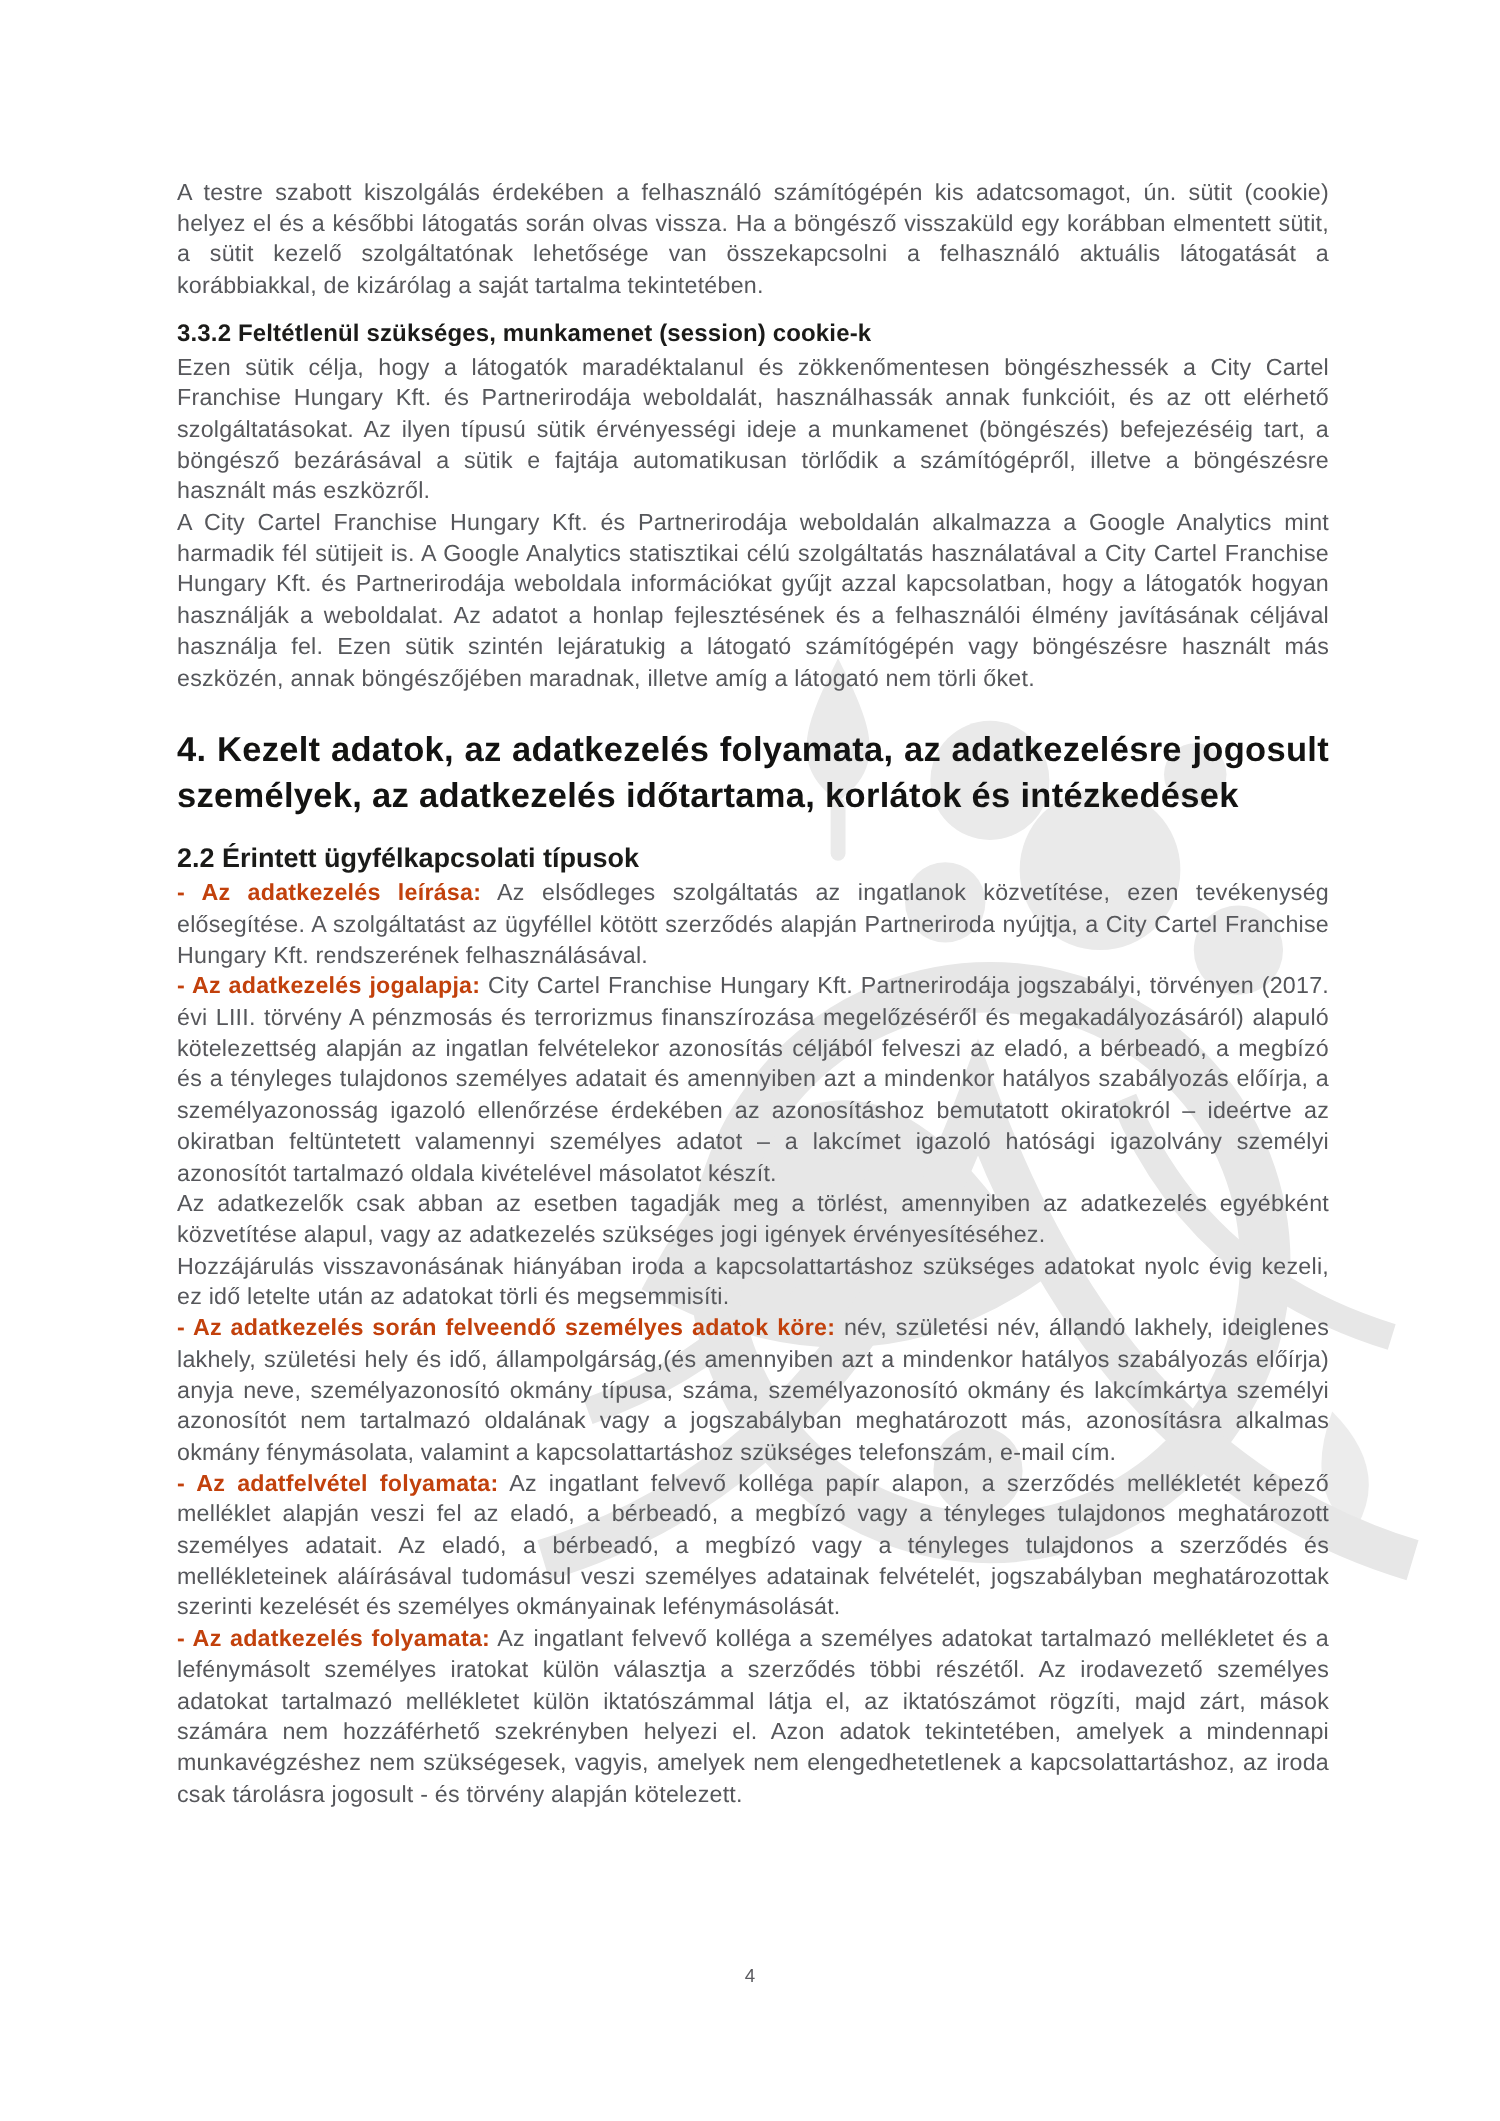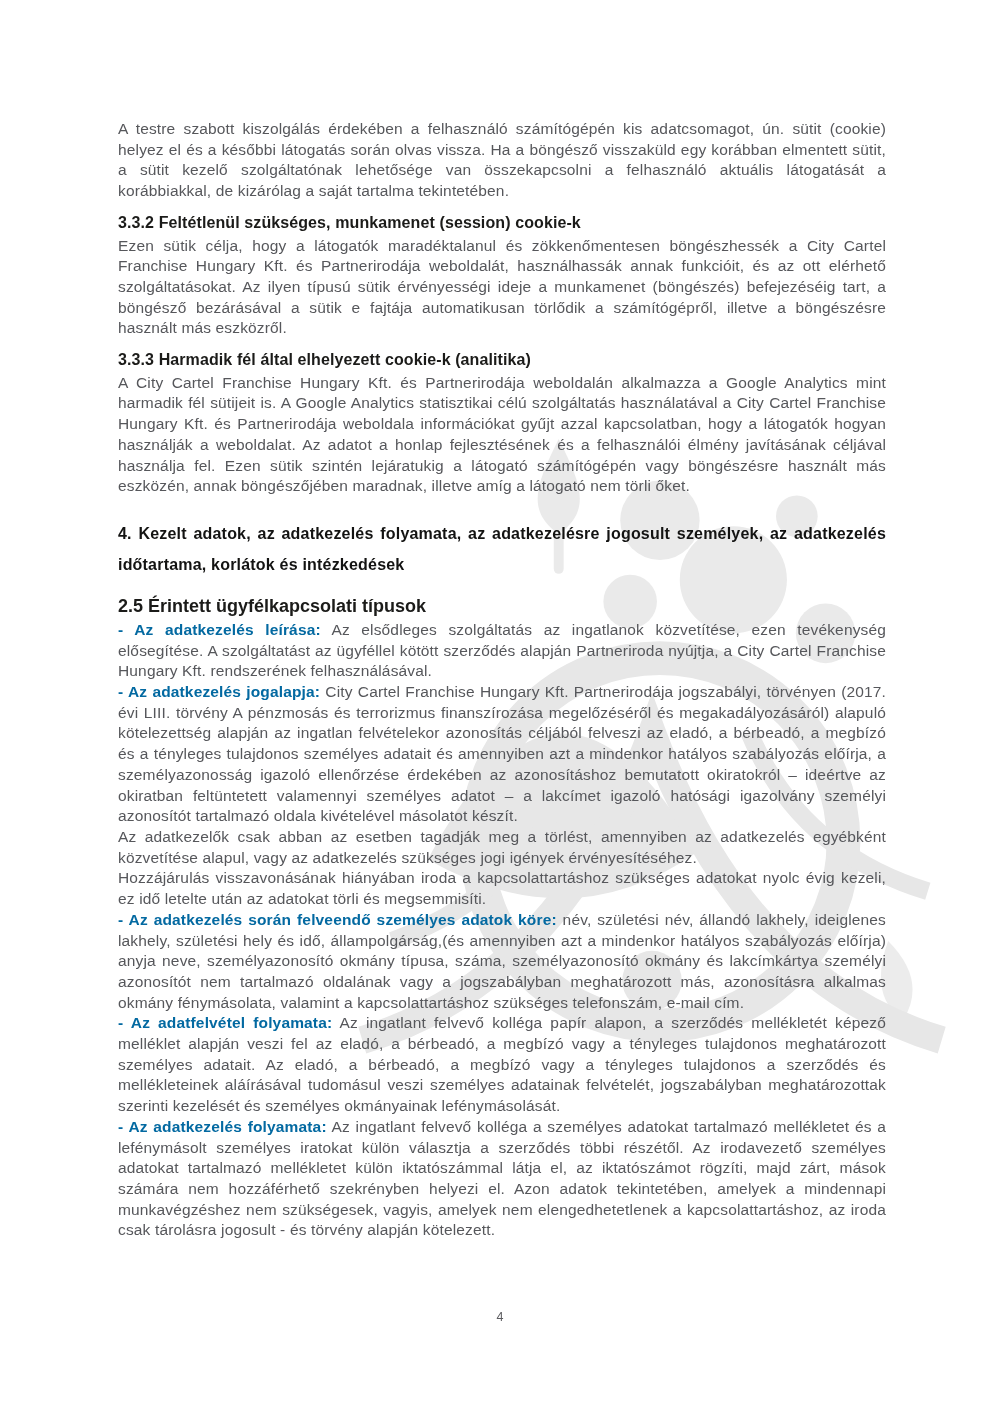--- a/index.html
+++ b/index.html
@@ -31,37 +31,37 @@
   .para {
     margin: 0;
     font-size: 15.5px;
     line-height: 20.7px;
     letter-spacing: 0.15px;
     color: #56575b;
     text-align: justify;
     font-weight: 400;
   }
   .para .lead {
-    color: #0369a1;
+    color: #c2410c;
     font-weight: 700;
   }
   .heading-sm {
     margin: 11px 0 2px 0;
     font-size: 16px;
     line-height: 20.7px;
     font-weight: 700;
     color: #1b1b19;
     letter-spacing: 0.1px;
   }
   .heading-sm.tight {
     margin: 0 0 1px 0;
   }
   .doc-title {
     margin: 21px 0 15px 0;
-    font-size: 16px;
+    font-size: 23px;
     line-height: 31px;
     font-weight: 700;
     color: #131312;
     text-align: justify;
     letter-spacing: 0.2px;
   }
   .heading-md {
     margin: 0 0 2px 0;
     font-size: 18px;
     line-height: 23px;
@@ -107,24 +107,23 @@
       <path d="M30 620 Q 230 560 322 310 Q 414 560 614 620" stroke-width="28"></path>
       <path d="M60 520 Q 200 470 250 330" stroke-width="18"></path>
       <path d="M600 470 Q 470 430 420 310" stroke-width="18"></path>
     </g>
   </svg>
 
   <div class="content" id="doc-content">
       <p class="para">A testre szabott kiszolgálás érdekében a felhasználó számítógépén kis adatcsomagot, ún. sütit (cookie) helyez el és a későbbi látogatás során olvas vissza. Ha a böngésző visszaküld egy korábban elmentett sütit, a sütit kezelő szolgáltatónak lehetősége van összekapcsolni a felhasználó aktuális látogatását a korábbiakkal, de kizárólag a saját tartalma tekintetében.</p>
       <div class="heading-sm">3.3.2 Feltétlenül szükséges, munkamenet (session) cookie-k</div>
       <p class="para">Ezen sütik célja, hogy a látogatók maradéktalanul és zökkenőmentesen böngészhessék a City Cartel Franchise Hungary Kft. és Partnerirodája weboldalát, használhassák annak funkcióit, és az ott elérhető szolgáltatásokat. Az ilyen típusú sütik érvényességi ideje a munkamenet (böngészés) befejezéséig tart, a böngésző bezárásával a sütik e fajtája automatikusan törlődik a számítógépről, illetve a böngészésre használt más eszközről.</p>
-      <div class="heading-sm">3.3.3 Harmadik fél által elhelyezett cookie-k (analitika)</div>
       <p class="para">A City Cartel Franchise Hungary Kft. és Partnerirodája weboldalán alkalmazza a Google Analytics mint harmadik fél sütijeit is. A Google Analytics statisztikai célú szolgáltatás használatával a City Cartel Franchise Hungary Kft. és Partnerirodája weboldala információkat gyűjt azzal kapcsolatban, hogy a látogatók hogyan használják a weboldalat. Az adatot a honlap fejlesztésének és a felhasználói élmény javításának céljával használja fel. Ezen sütik szintén lejáratukig a látogató számítógépén vagy böngészésre használt más eszközén, annak böngészőjében maradnak, illetve amíg a látogató nem törli őket.</p>
       <div class="doc-title">4. Kezelt adatok, az adatkezelés folyamata, az adatkezelésre jogosult személyek, az adatkezelés időtartama, korlátok és intézkedések</div>
-      <div class="heading-md">2.5 Érintett ügyfélkapcsolati típusok</div>
+      <div class="heading-md">2.2 Érintett ügyfélkapcsolati típusok</div>
       <p class="para"><strong class="lead">- Az adatkezelés leírása:</strong><span> Az elsődleges szolgáltatás az ingatlanok közvetítése, ezen tevékenység elősegítése. A szolgáltatást az ügyféllel kötött szerződés alapján Partneriroda nyújtja, a City Cartel Franchise Hungary Kft. rendszerének felhasználásával.</span></p>
       <p class="para"><strong class="lead">- Az adatkezelés jogalapja:</strong><span> City Cartel Franchise Hungary Kft. Partnerirodája jogszabályi, törvényen (2017. évi LIII. törvény A pénzmosás és terrorizmus finanszírozása megelőzéséről és megakadályozásáról) alapuló kötelezettség alapján az ingatlan felvételekor azonosítás céljából felveszi az eladó, a bérbeadó, a megbízó és a tényleges tulajdonos személyes adatait és amennyiben azt a mindenkor hatályos szabályozás előírja, a személyazonosság igazoló ellenőrzése érdekében az azonosításhoz bemutatott okiratokról – ideértve az okiratban feltüntetett valamennyi személyes adatot – a lakcímet igazoló hatósági igazolvány személyi azonosítót tartalmazó oldala kivételével másolatot készít.</span></p>
       <p class="para">Az adatkezelők csak abban az esetben tagadják meg a törlést, amennyiben az adatkezelés egyébként közvetítése alapul, vagy az adatkezelés szükséges jogi igények érvényesítéséhez.</p>
       <p class="para">Hozzájárulás visszavonásának hiányában iroda a kapcsolattartáshoz szükséges adatokat nyolc évig kezeli, ez idő letelte után az adatokat törli és megsemmisíti.</p>
       <p class="para"><strong class="lead">- Az adatkezelés során felveendő személyes adatok köre:</strong><span> név, születési név, állandó lakhely, ideiglenes lakhely, születési hely és idő, állampolgárság,(és amennyiben azt a mindenkor hatályos szabályozás előírja) anyja neve, személyazonosító okmány típusa, száma, személyazonosító okmány és lakcímkártya személyi azonosítót nem tartalmazó oldalának vagy a jogszabályban meghatározott más, azonosításra alkalmas okmány fénymásolata, valamint a kapcsolattartáshoz szükséges telefonszám, e-mail cím.</span></p>
       <p class="para"><strong class="lead">- Az adatfelvétel folyamata:</strong><span> Az ingatlant felvevő kolléga papír alapon, a szerződés mellékletét képező melléklet alapján veszi fel az eladó, a bérbeadó, a megbízó vagy a tényleges tulajdonos meghatározott személyes adatait. Az eladó, a bérbeadó, a megbízó vagy a tényleges tulajdonos a szerződés és mellékleteinek aláírásával tudomásul veszi személyes adatainak felvételét, jogszabályban meghatározottak szerinti kezelését és személyes okmányainak lefénymásolását.</span></p>
       <p class="para"><strong class="lead">- Az adatkezelés folyamata:</strong><span> Az ingatlant felvevő kolléga a személyes adatokat tartalmazó mellékletet és a lefénymásolt személyes iratokat külön választja a szerződés többi részétől. Az irodavezető személyes adatokat tartalmazó mellékletet külön iktatószámmal látja el, az iktatószámot rögzíti, majd zárt, mások számára nem hozzáférhető szekrényben helyezi el.  Azon adatok tekintetében, amelyek a mindennapi munkavégzéshez nem szükségesek, vagyis, amelyek nem elengedhetetlenek a kapcsolattartáshoz, az iroda csak tárolásra jogosult - és törvény alapján kötelezett.</span></p>
     </div>
 
   <div class="footer-pagenum">4</div>

